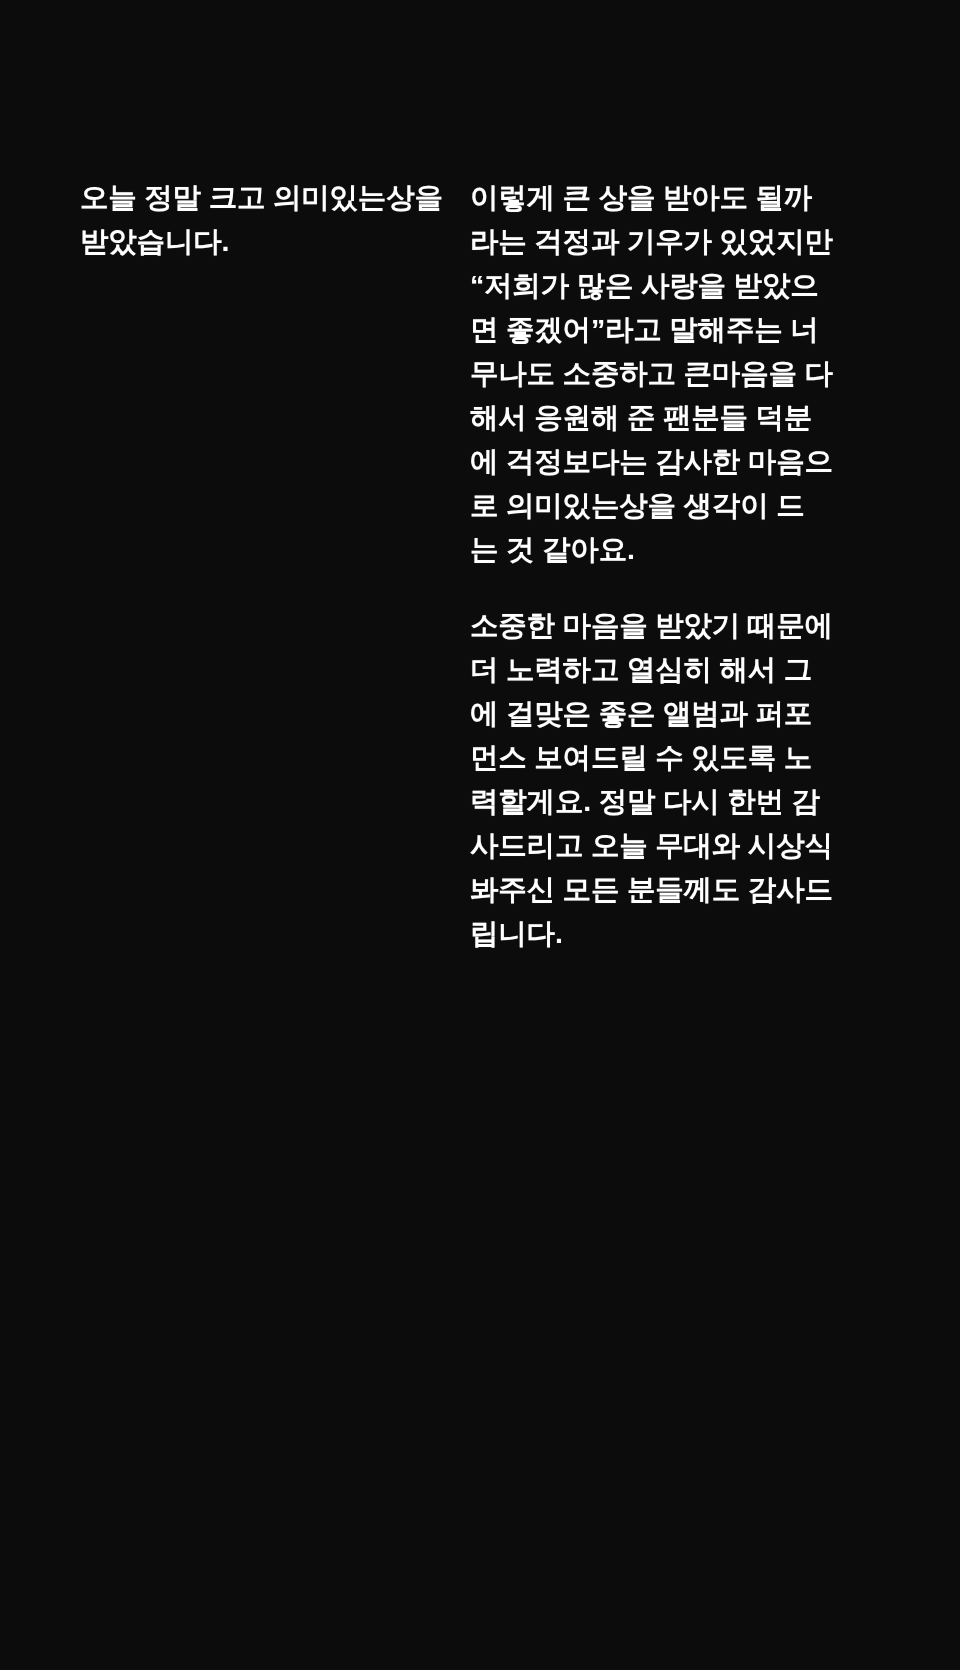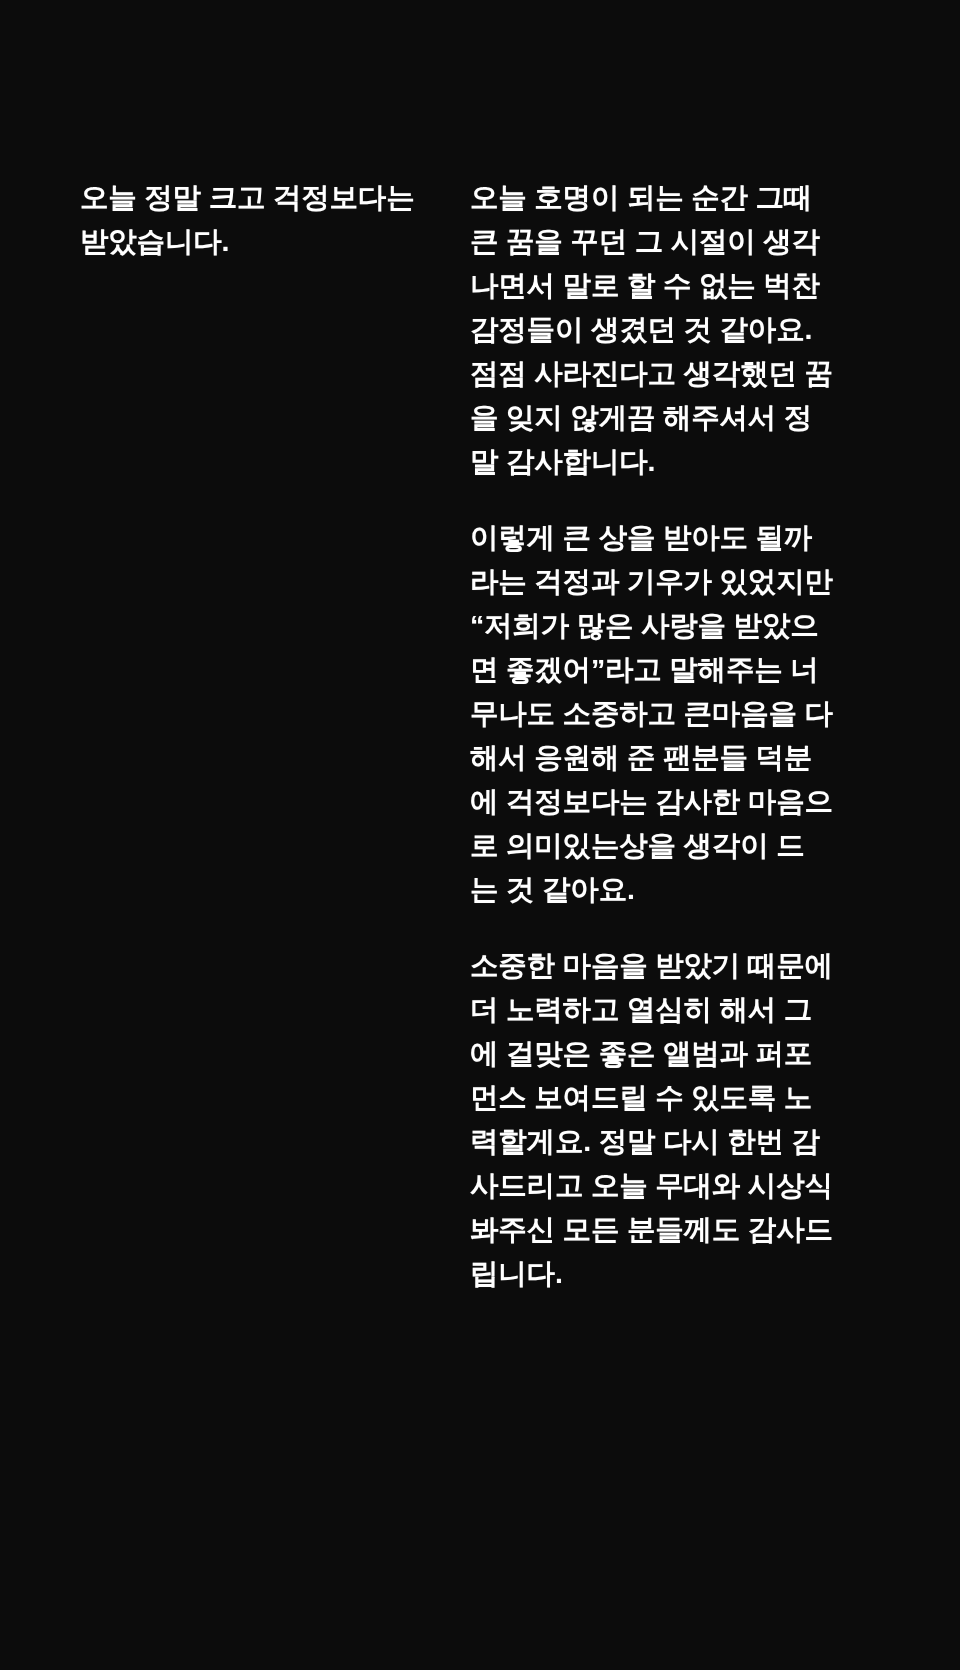--- a/index.html
+++ b/index.html
@@ -59,32 +59,25 @@
     margin-bottom: 0;
   }
 </style>
 </head>
 <body>
 
 <div class="screen">
   <div class="columns">
 
     <div class="col col-left">
-      <p class="para">오늘 정말 크고 걱정보다는
+      <p class="para">오늘 정말 크고 의미있는상을
 받았습니다.</p>
     </div>
 
     <div class="col col-right">
-      <p class="para">오늘 호명이 되는 순간 그때
-큰 꿈을 꾸던 그 시절이 생각
-나면서 말로 할 수 없는 벅찬
-감정들이 생겼던 것 같아요.
-점점 사라진다고 생각했던 꿈
-을 잊지 않게끔 해주셔서 정
-말 감사합니다.</p>
       <p class="para">이렇게 큰 상을 받아도 될까
 라는 걱정과 기우가 있었지만
 “저희가 많은 사랑을 받았으
 면 좋겠어”라고 말해주는 너
 무나도 소중하고 큰마음을 다
 해서 응원해 준 팬분들 덕분
 에 걱정보다는 감사한 마음으
 로 의미있는상을 생각이 드
 는 것 같아요.</p>
       <p class="para">소중한 마음을 받았기 때문에

